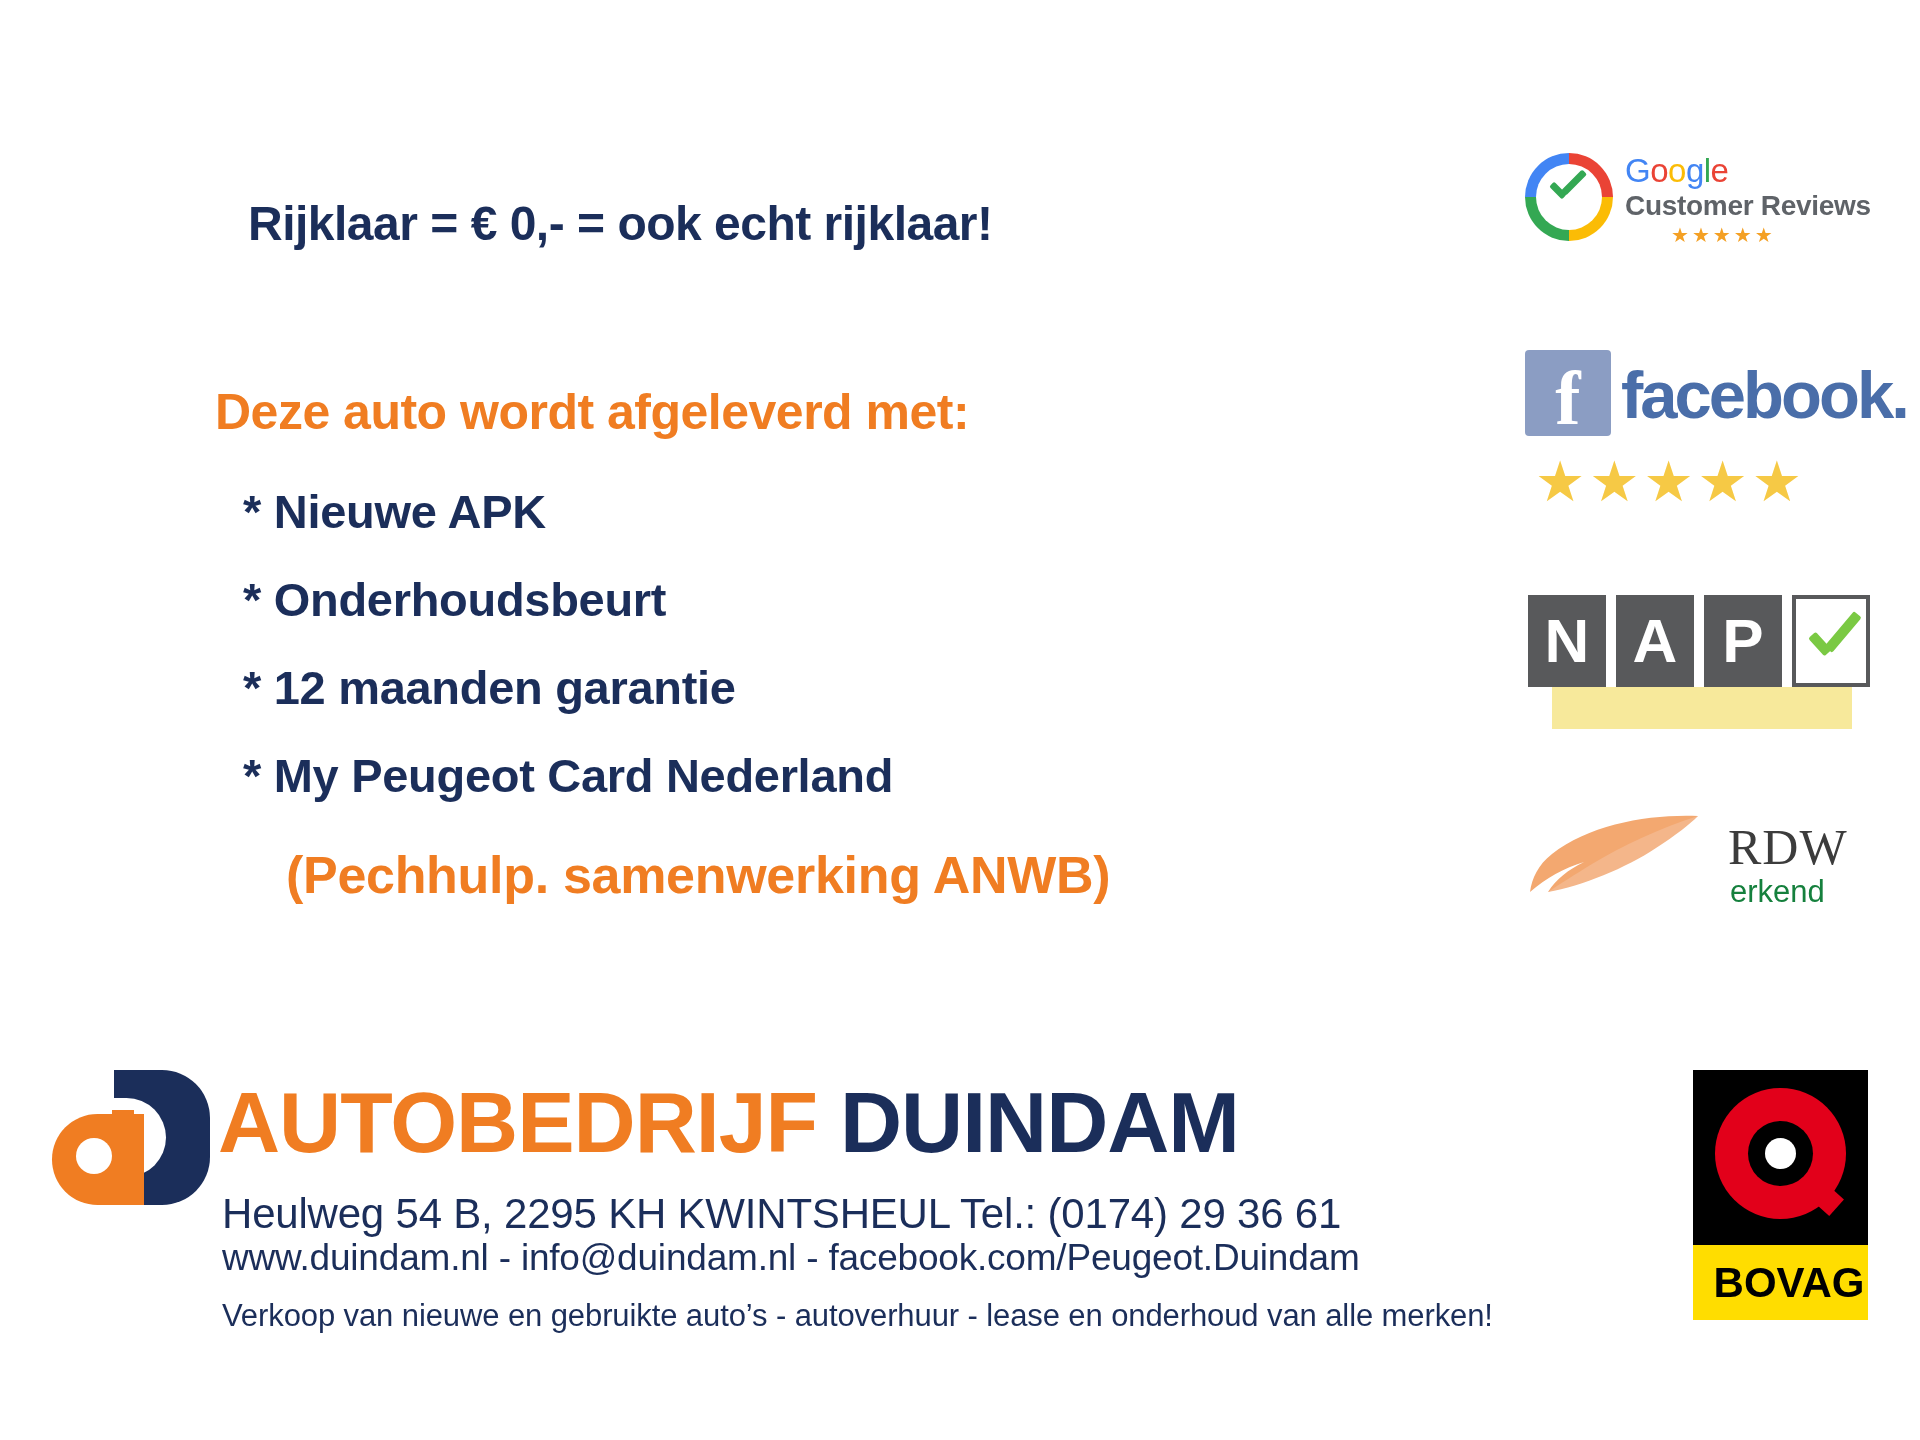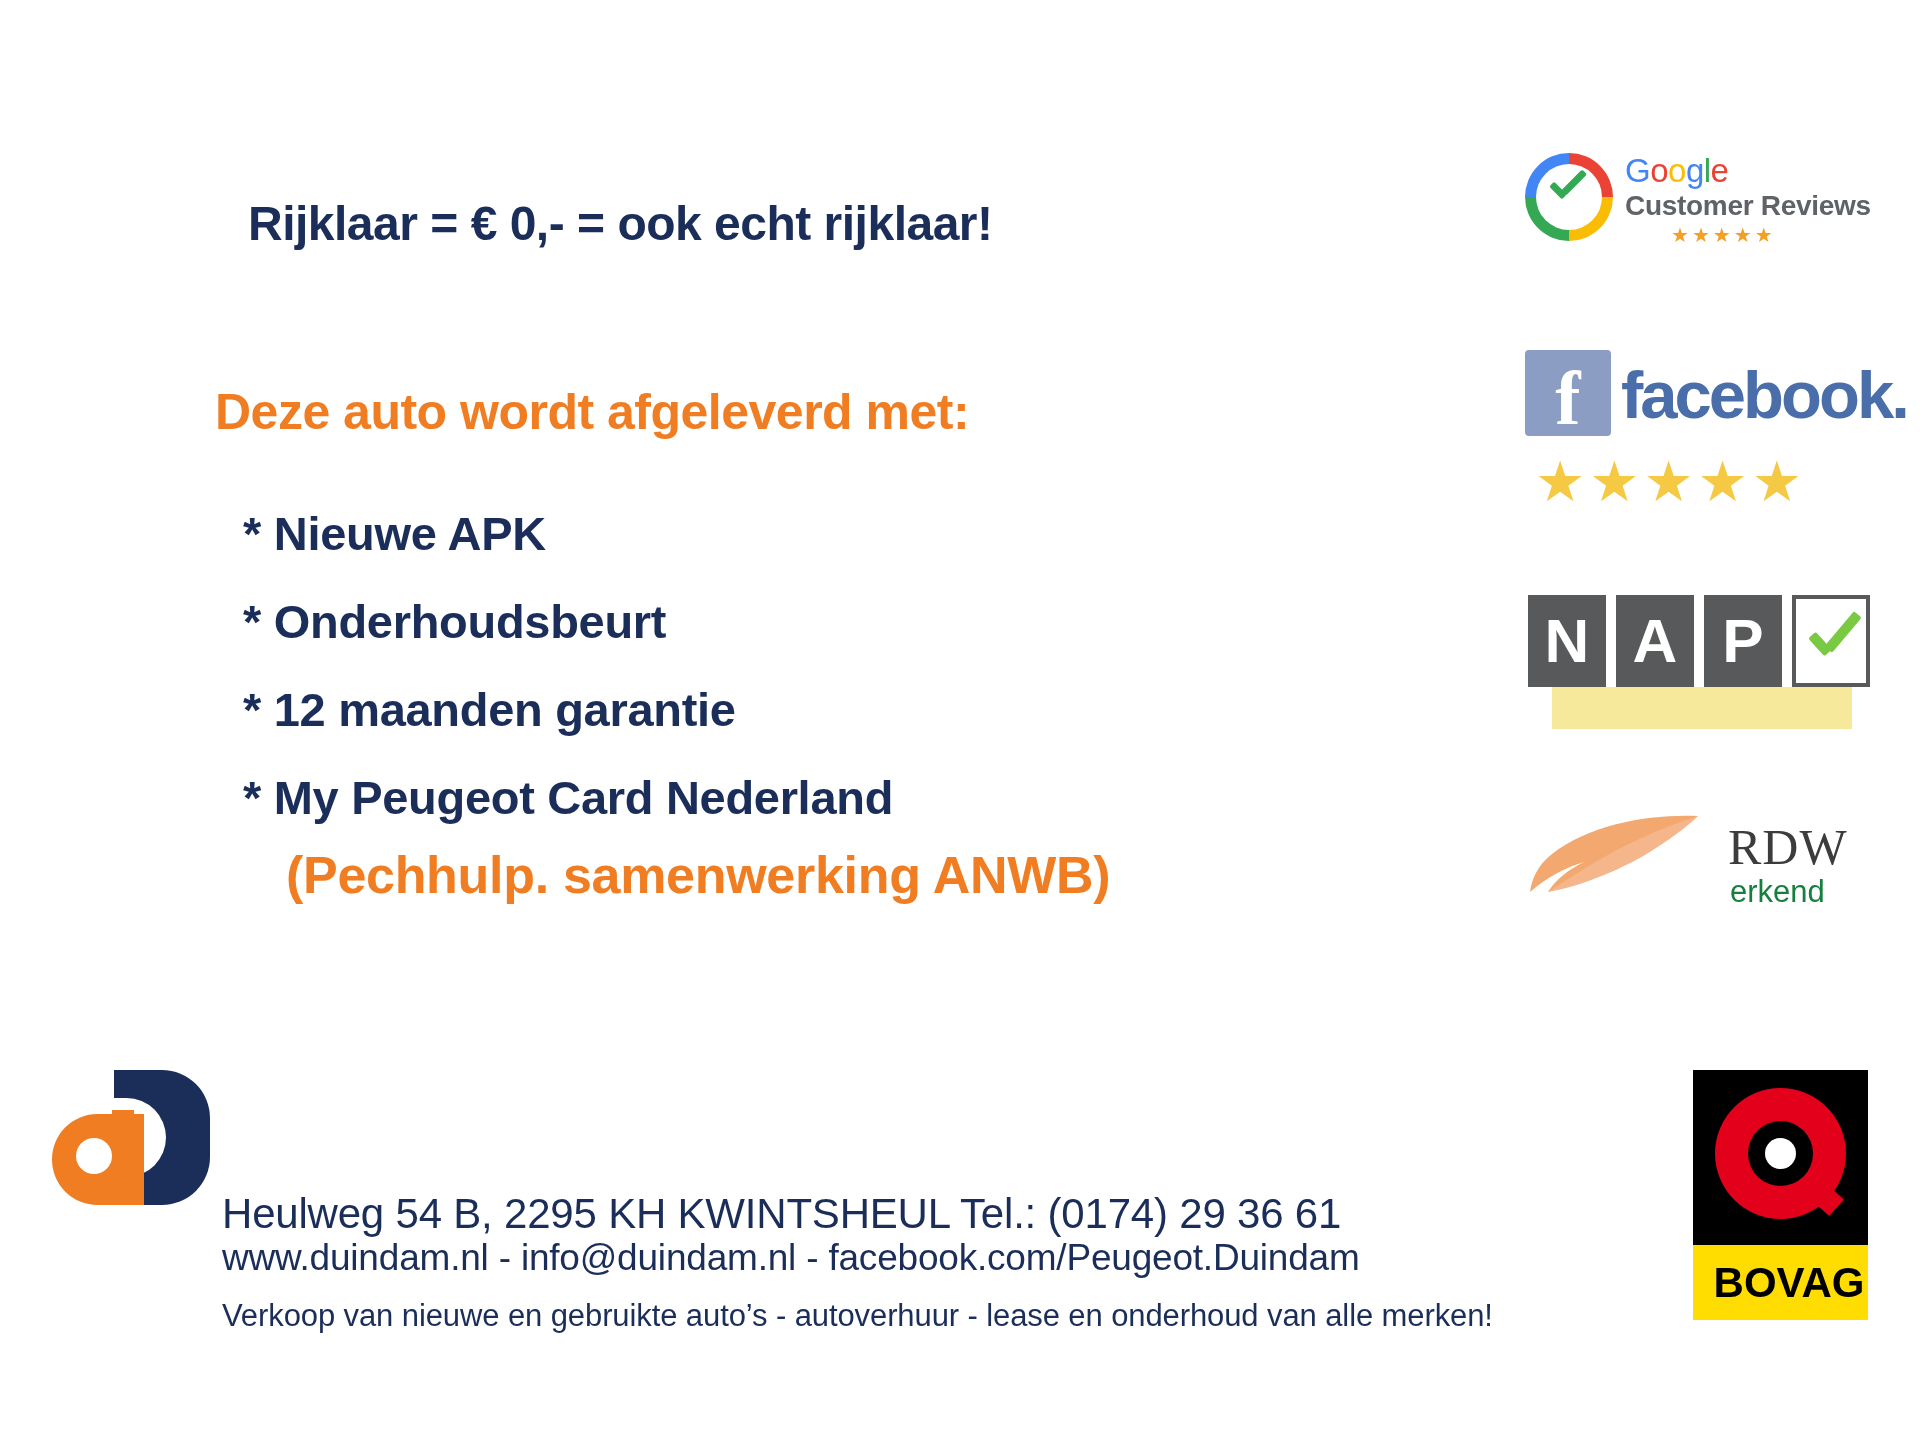--- a/index.html
+++ b/index.html
@@ -40,21 +40,21 @@
     top: 383px;
     font-size: 50px;
     font-weight: bold;
     color: #f07d22;
     letter-spacing: -0.5px;
     white-space: nowrap;
   }
   .bullet-list {
     position: absolute;
     left: 243px;
-    top: 490px;
+    top: 468px;
     list-style: none;
     margin: 0;
     padding: 0;
   }
   .bullet-list li {
     font-size: 47px;
     font-weight: bold;
     color: #1b2e5a;
     line-height: 88px;
     white-space: nowrap;
@@ -512,20 +512,21 @@
     <div class="logo-mark">
       <div class="lm-d">
         <div class="lm-d-outer"></div>
         <div class="lm-d-inner"></div>
       </div>
       <div class="lm-a"></div>
       <div class="lm-a-stem"></div>
       <div class="lm-a-hole"></div>
     </div>
 
+    <div class="brand"><span class="o">AUTOBEDRIJF</span> <span class="n">DUINDAM</span></div>
 
     <div class="addr">Heulweg 54 B, 2295 KH  KWINTSHEUL  Tel.: (0174) 29 36 61</div>
     <div class="weblinks">www.duindam.nl  -  info@duindam.nl - facebook.com/Peugeot.Duindam</div>
     <div class="tagline">Verkoop van nieuwe en gebruikte auto’s - autoverhuur - lease en onderhoud van alle merken!</div>
 
     <div class="bovag">
       <div class="bovag-top"></div>
       <div class="bovag-q">
         <div class="bovag-q-ring"></div>
         <div class="bovag-q-tail"></div>

